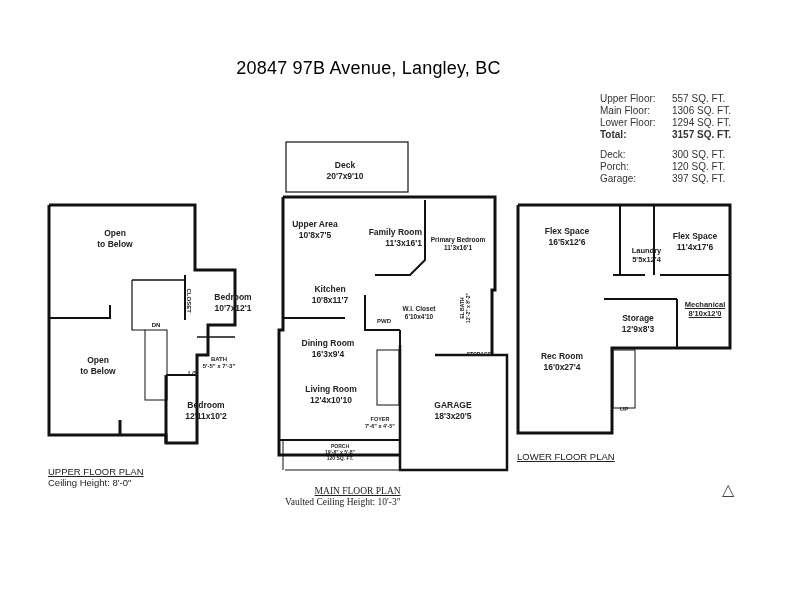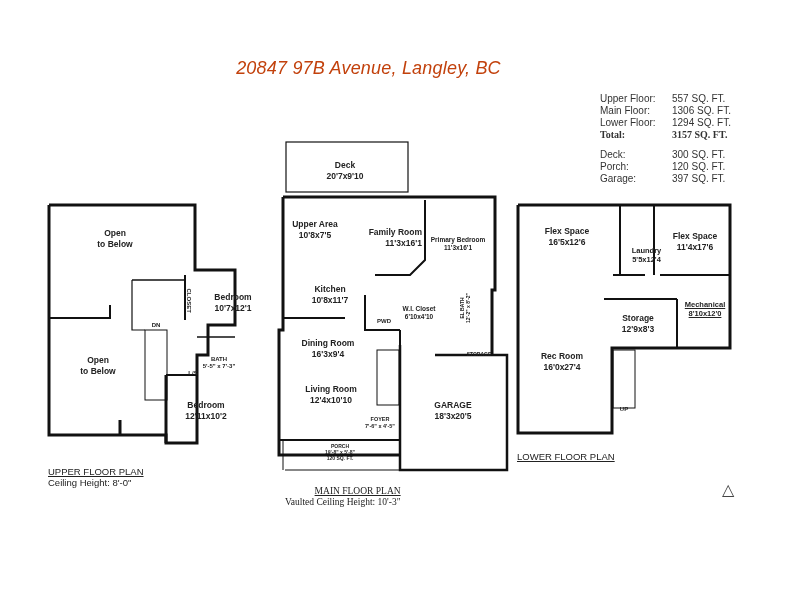--- a/index.html
+++ b/index.html
@@ -1,23 +1,23 @@
 <!DOCTYPE html>
 <html><head>
 <meta charset="utf-8">
 <style>
   html, body { margin:0; padding:0; background:#ffffff; }
   body { width:789px; height:596px; position:relative; overflow:hidden; font-family:"Liberation Sans", sans-serif; color:#1a1a1a; }
   .abs { position:absolute; }
-  .title { left:0; width:737px; top:58px; text-align:center; font-size:18px; color:#c2410c; letter-spacing:0.2px;font-style:italic; }
+  .title { left:0; width:737px; top:58px; text-align:center; font-size:18px; color:#000000; letter-spacing:0.2px; }
   .areas { left:600px; top:93px; font-size:10px; color:#333; }
   .areas .row { display:flex; height:12px; line-height:12px; }
   .areas .k { width:72px; }
   .areas .v { width:80px; text-align:left; }
-  .areas .bold { font-weight:bold;font-family:Liberation Serif, serif; }
+  .areas .bold { font-weight:bold; }
   .areas .gap { height:8px; }
   .room { position:absolute; text-align:center; font-size:8.5px; line-height:11px; font-weight:bold; color:#222; }
   .room.small { font-size:6px; line-height:7px; }
   .plan-label { position:absolute; font-size:9.5px; color:#222; line-height:11px; }
   .plan-label .u { text-decoration:underline;text-align:right; }
   svg { position:absolute; left:0; top:0; }
 </style>
 </head>
 <body>
 

